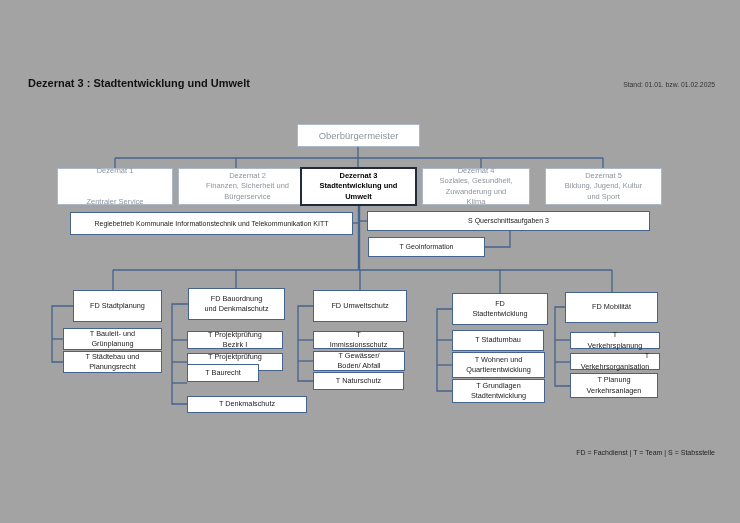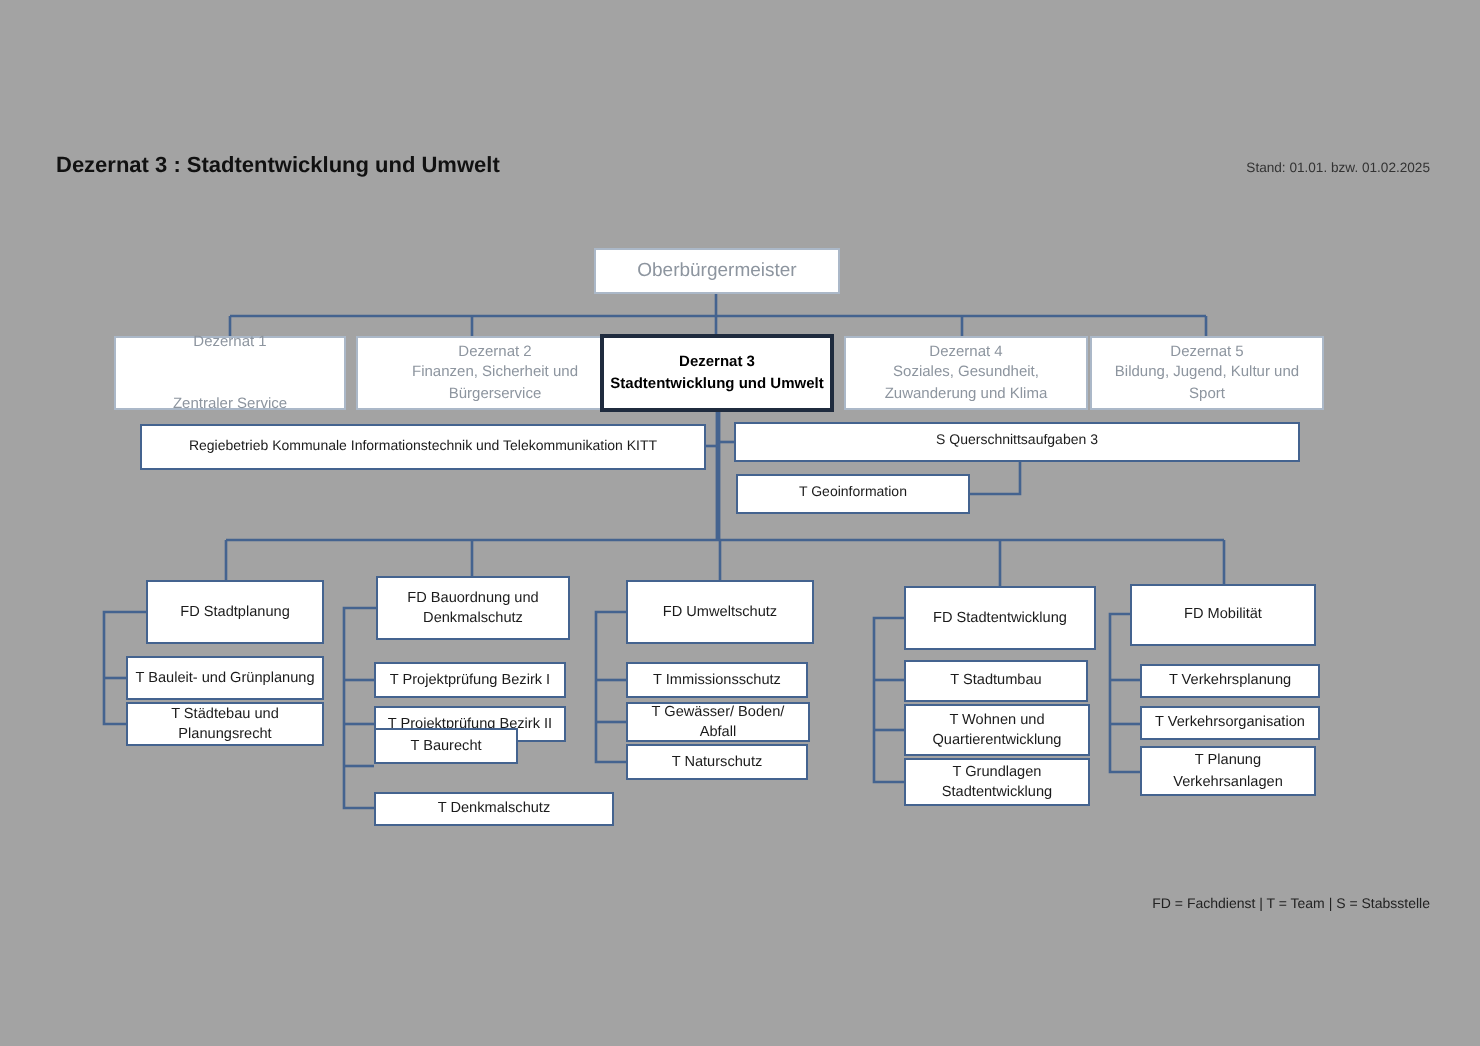--- a/index.html
+++ b/index.html
@@ -18,21 +18,21 @@
   .page-title{position:absolute;left:28px;top:77px;font-size:11px;font-weight:bold;color:#111;}
   .stand{position:absolute;left:512px;top:81px;width:203px;font-size:6.8px;color:#333;text-align:right;}
   .legend{position:absolute;left:445px;top:449px;width:270px;font-size:7px;color:#222;text-align:right;}
   .connectors{position:absolute;left:0;top:0;width:740px;height:523px;}
   .connectors path{fill:none;stroke:var(--line);stroke-width:1.3;}
   .connectors path.bold{stroke-width:2.4;}
   .box{
     position:absolute;box-sizing:border-box;background:#fff;
     display:flex;flex-direction:column;align-items:center;justify-content:center;
     text-align:center;border:1.4px solid var(--border-blue);
-    font-size:7.3px;line-height:1.4;color:var(--txt-black);padding:1px 3px;
+    font-size:7.3px;line-height:1.4;color:var(--txt-black);padding:1px 15px;
   }
   .box.light{border:1.6px solid var(--border-light);color:var(--txt-gray);}
   .box.dark{border:2px solid var(--border-dark);font-weight:bold;color:#000;}
   .box.dez{font-size:7.5px;line-height:1.35;}
   .box.ob{font-size:9.5px;border-width:1.8px;}
   .box .l1{width:100%;}
   .box .l2{width:100%;}
 </style>
 </head>
 <body>
@@ -84,21 +84,21 @@
     <div class="l2">Zentraler Service</div>
   </div>
   <div class="box light dez" style="left:178px;top:168px;width:139px;height:37px;">
     <div class="l1">Dezernat 2</div>
     <div class="l2">Finanzen, Sicherheit und Bürgerservice</div>
   </div>
   <div class="box dark dez" style="left:300px;top:167px;width:117px;height:39px;align-items:flex-end;">
     <div class="l1">Dezernat 3</div>
     <div class="l2">Stadtentwicklung und Umwelt</div>
   </div>
-  <div class="box light dez" style="left:422px;top:168px;width:122px;height:37px;">
+  <div class="box light dez" style="left:422px;top:168px;width:108px;height:37px;">
     <div class="l1">Dezernat 4</div>
     <div class="l2">Soziales, Gesundheit, Zuwanderung und Klima</div>
   </div>
   <div class="box light dez" style="left:545px;top:168px;width:117px;height:37px;">
     <div class="l1">Dezernat 5</div>
     <div class="l2">Bildung, Jugend, Kultur und Sport</div>
   </div>
 
   <div class="box" style="left:70px;top:212px;width:283px;height:23px;font-size:7px;">Regiebetrieb Kommunale  Informationstechnik und Telekommunikation KITT</div>
   <div class="box" style="left:367px;top:211px;width:283px;height:20px;font-size:7px;">S Querschnittsaufgaben 3</div>

